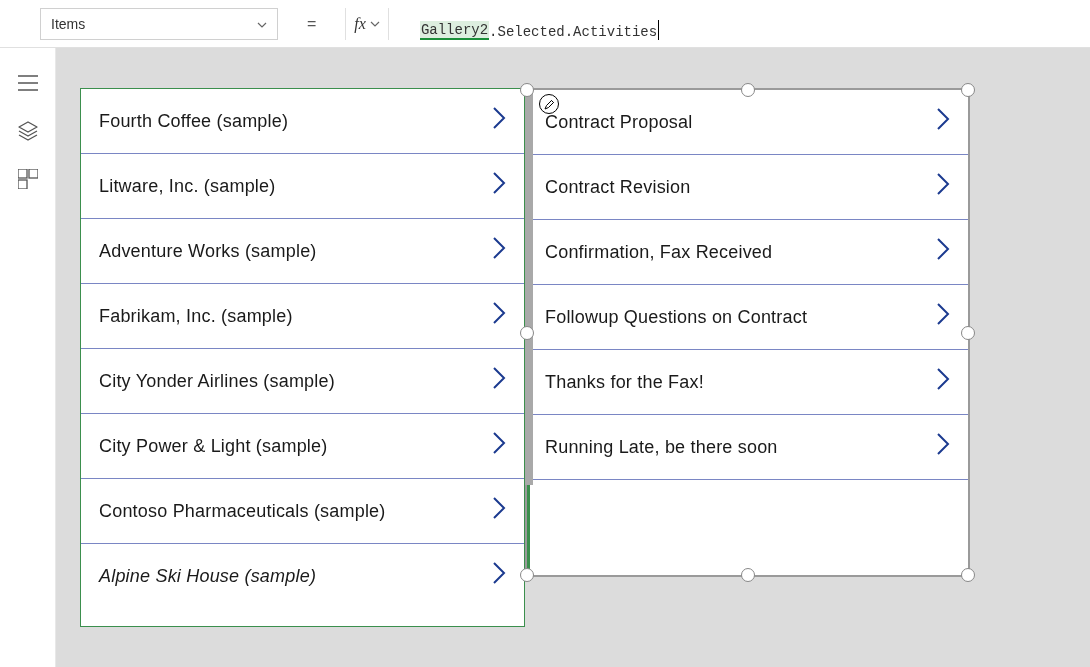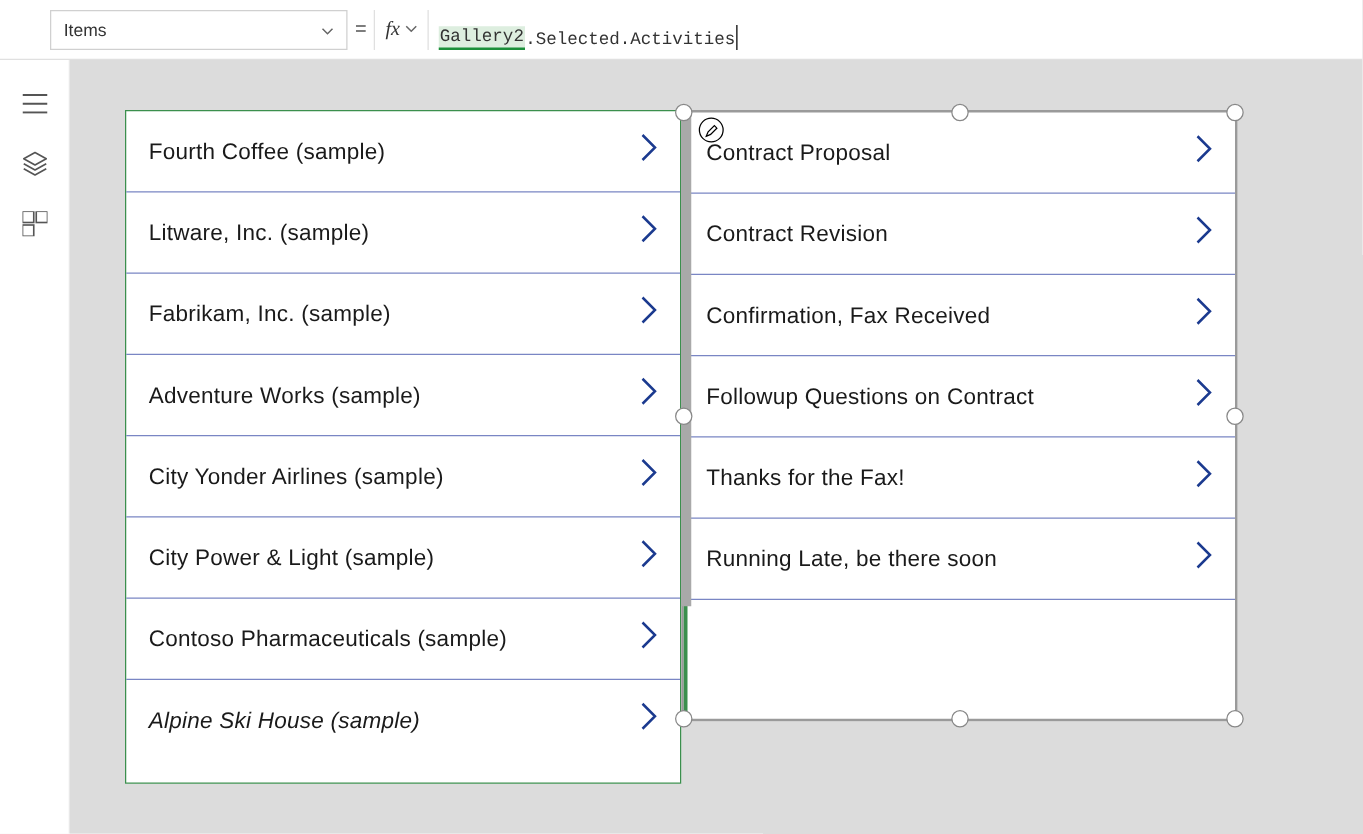--- a/index.html
+++ b/index.html
@@ -11,21 +11,21 @@
       height: 667px;
     }
 
     
     .formula-bar {
       display: flex;
       align-items: center;
       height: 48px;
       padding: 8px 40px;
       border-bottom: 1px solid #e0e0e0;
-      gap: 0;
+      gap: 23px;
     }
     .property-select {
       width: 238px;
       height: 32px;
       border: 1px solid #d0d0d0;
       display: flex;
       align-items: center;
       justify-content: space-between;
       padding: 0 10px;
       font-size: 14px;
@@ -100,21 +100,21 @@
       height: 22px;
       display: flex;
       align-items: center;
       justify-content: center;
       color: #555;
     }
     .canvas-area {
       flex: 1;
       background: #dcdcdc;
       position: relative;
-      padding: 40px 44px;
+      padding: 40px 24px;
       display: flex;
       gap: 0;
     }
 
     
     .gallery {
       background: #ffffff;
       width: 445px;
       display: flex;
       flex-direction: column;
@@ -266,27 +266,27 @@
               <path d="M2 2 L12 12 L2 22" stroke="#1b3a8f" stroke-width="2" fill="none"></path>
             </svg></span>
       </div>
       <div class="g-item">
         <span>Litware, Inc. (sample)</span>
         <span class="chevron-right"><svg width="14" height="24" viewBox="0 0 14 24">
               <path d="M2 2 L12 12 L2 22" stroke="#1b3a8f" stroke-width="2" fill="none"></path>
             </svg></span>
       </div>
       <div class="g-item">
+        <span>Adventure Works (sample)</span>
+        <span class="chevron-right"><svg width="14" height="24" viewBox="0 0 14 24">
+              <path d="M2 2 L12 12 L2 22" stroke="#1b3a8f" stroke-width="2" fill="none"></path>
+            </svg></span>
+      </div>
+      <div class="g-item">
         <span>Fabrikam, Inc. (sample)</span>
-        <span class="chevron-right"><svg width="14" height="24" viewBox="0 0 14 24">
-              <path d="M2 2 L12 12 L2 22" stroke="#1b3a8f" stroke-width="2" fill="none"></path>
-            </svg></span>
-      </div>
-      <div class="g-item">
-        <span>Adventure Works (sample)</span>
         <span class="chevron-right"><svg width="14" height="24" viewBox="0 0 14 24">
               <path d="M2 2 L12 12 L2 22" stroke="#1b3a8f" stroke-width="2" fill="none"></path>
             </svg></span>
       </div>
       <div class="g-item">
         <span>City Yonder Airlines (sample)</span>
         <span class="chevron-right"><svg width="14" height="24" viewBox="0 0 14 24">
               <path d="M2 2 L12 12 L2 22" stroke="#1b3a8f" stroke-width="2" fill="none"></path>
             </svg></span>
       </div>

